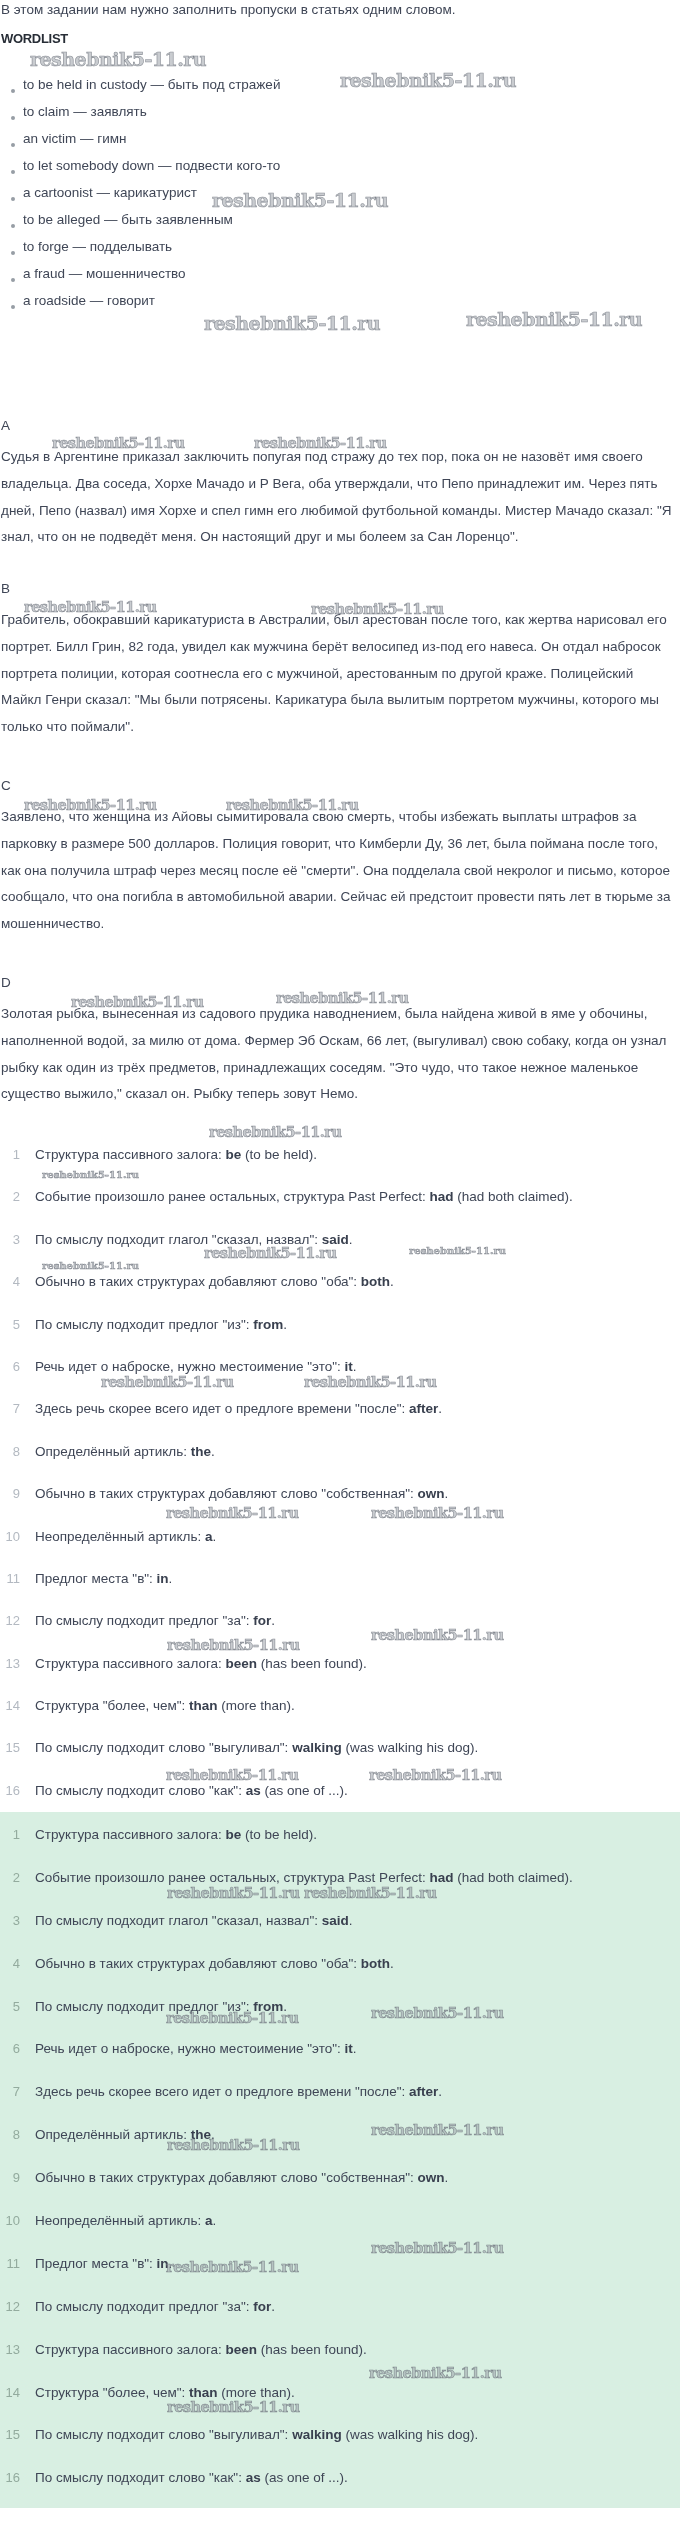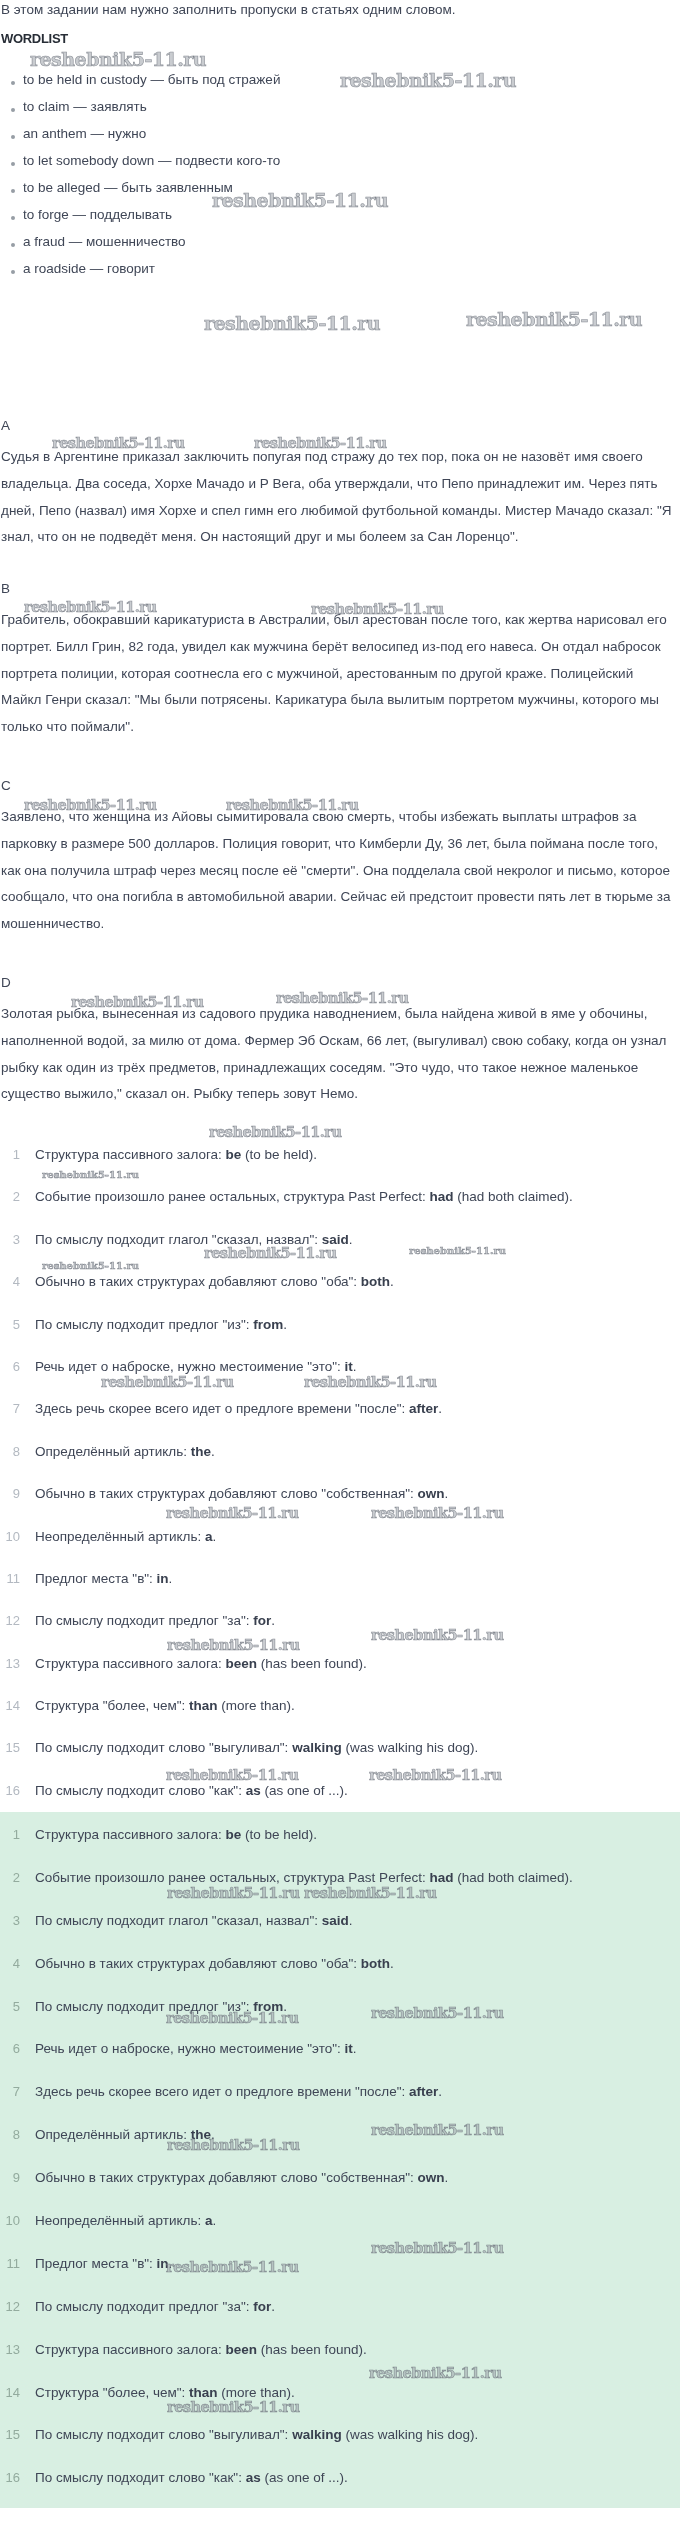--- a/index.html
+++ b/index.html
@@ -7,21 +7,21 @@
     width:680px;height:2526px;background:#ffffff;position:relative;
     font-family:"Liberation Sans",sans-serif;color:#3f4656;font-size:13.5px;
     overflow:hidden;
   }
   .intro{position:absolute;top:1px;left:1px;margin:0;width:676px;line-height:17px;}
   .wl-title{
     position:absolute;top:31px;left:1px;margin:0;
     font-size:13px;font-weight:700;color:#272d36;letter-spacing:-0.3px;
   }
   .wordlist{position:absolute;top:66px;left:0;margin:0;padding:0;list-style:none;width:676px;}
-  .wl-item{height:27px;display:flex;align-items:center;line-height:17px;}
+  .wl-item{height:27px;display:flex;align-items:flex-end;line-height:17px;}
   .bullet{width:4px;height:4px;border-radius:50%;background:#979da5;margin:7px 8px 0 11px;flex:none;}
 
   .section{position:absolute;left:1px;width:676px;}
   #sections .section:nth-child(1){top:417px;}
   #sections .section:nth-child(2){top:580px;}
   #sections .section:nth-child(3){top:777px;}
   #sections .section:nth-child(4){top:974px;}
   .sec-label{height:17px;line-height:17px;}
   .sec-text{margin:10px 0 0 0;line-height:26.8px;width:671px;}
 
@@ -56,25 +56,29 @@
       <li class="wl-item">
         <span class="bullet"></span>
         <span class="wl-text">to be held in custody — быть под стражей</span>
       </li>
       <li class="wl-item">
         <span class="bullet"></span>
         <span class="wl-text">to claim — заявлять</span>
       </li>
       <li class="wl-item">
         <span class="bullet"></span>
-        <span class="wl-text">an anthem — нужно</span>
+        <span class="wl-text">an victim — гимн</span>
       </li>
       <li class="wl-item">
         <span class="bullet"></span>
         <span class="wl-text">to let somebody down — подвести кого-то</span>
+      </li>
+      <li class="wl-item">
+        <span class="bullet"></span>
+        <span class="wl-text">a cartoonist — карикатурист</span>
       </li>
       <li class="wl-item">
         <span class="bullet"></span>
         <span class="wl-text">to be alleged — быть заявленным</span>
       </li>
       <li class="wl-item">
         <span class="bullet"></span>
         <span class="wl-text">to forge — подделывать</span>
       </li>
       <li class="wl-item">

